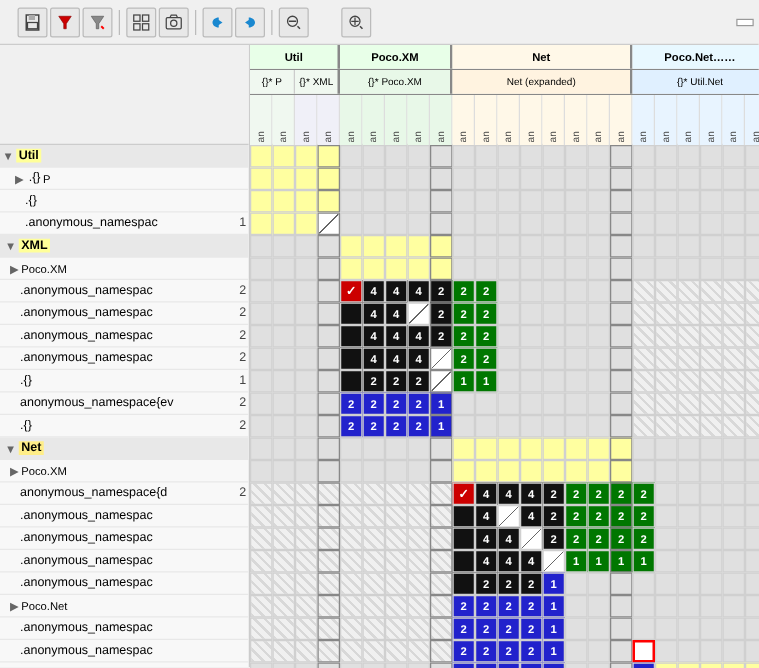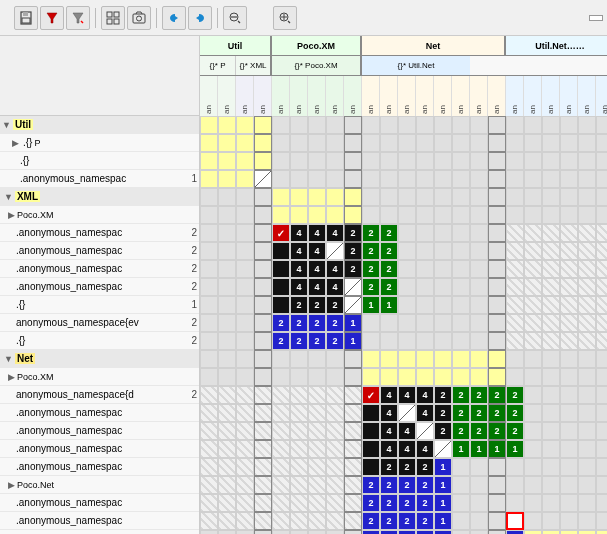--- a/index.html
+++ b/index.html
@@ -330,33 +330,36 @@
               <div style="display:flex;align-items:center;justify-content:center;background:#e8ffe8;border-right:2px solid #888;font-size:9px;font-weight:bold;padding:0 2px;min-width:72px;">
                 <span>Util</span>
               </div>
               <div style="display:flex;align-items:center;justify-content:center;background:#e8ffe8;border-right:2px solid #888;font-size:9px;font-weight:bold;padding:0 2px;min-width:90px;">
                 <span>Poco.XM</span>
               </div>
               <div style="display:flex;align-items:center;justify-content:center;background:#fff8e8;border-right:2px solid #888;font-size:9px;font-weight:bold;padding:0 2px;min-width:144px;">
                 <span>Net</span>
               </div>
               <div style="display:flex;align-items:center;justify-content:center;background:#e8f8ff;font-size:9px;font-weight:bold;padding:0 2px;min-width:108px;">
-                <span>Util.Net……</span>
+                <span>Poco.Net……</span>
               </div>
             </div>
 
             <div style="display:flex;height:20px;border-bottom:1px solid #888;">
               <div style="display:flex;align-items:center;justify-content:center;background:#f0f8f0;border-right:1px solid #ccc;font-size:8px;padding:0 1px;min-width:36px;max-width:36px;overflow:hidden;">
                 <span>{}* P</span>
               </div>
               <div style="display:flex;align-items:center;justify-content:center;background:#f0f8f0;border-right:2px solid #888;font-size:8px;padding:0 1px;min-width:36px;max-width:36px;overflow:hidden;">
                 <span>{}* XML</span>
               </div>
               <div style="display:flex;align-items:center;justify-content:center;background:#e8f8e8;border-right:2px solid #888;font-size:8px;padding:0 1px;min-width:90px;">
                 <span>{}* Poco.XM</span>
+              </div>
+              <div style="display:flex;align-items:center;justify-content:center;background:#fff3e0;border-right:2px solid #888;font-size:8px;padding:0 1px;min-width:144px;">
+                <span>Net (expanded)</span>
               </div>
               <div style="display:flex;align-items:center;justify-content:center;background:#e0f0ff;font-size:8px;padding:0 1px;min-width:108px;">
                 <span>{}* Util.Net</span>
               </div>
             </div>
 
             <div style="display:flex;height:40px;border-bottom:1px solid #888;" id="col-label-row">
 
             <div style="width: 18px; min-width: 18px; height: 40px; background: rgb(240, 248, 240); border-right: 1px solid rgb(221, 221, 221); display: flex; align-items: flex-end; justify-content: center; padding-bottom: 2px; overflow: hidden;">
                   <span style="writing-mode: vertical-lr; transform: rotate(180deg); font-size: 8px; color: rgb(68, 68, 68); max-height: 38px; overflow: hidden;">an</span>

